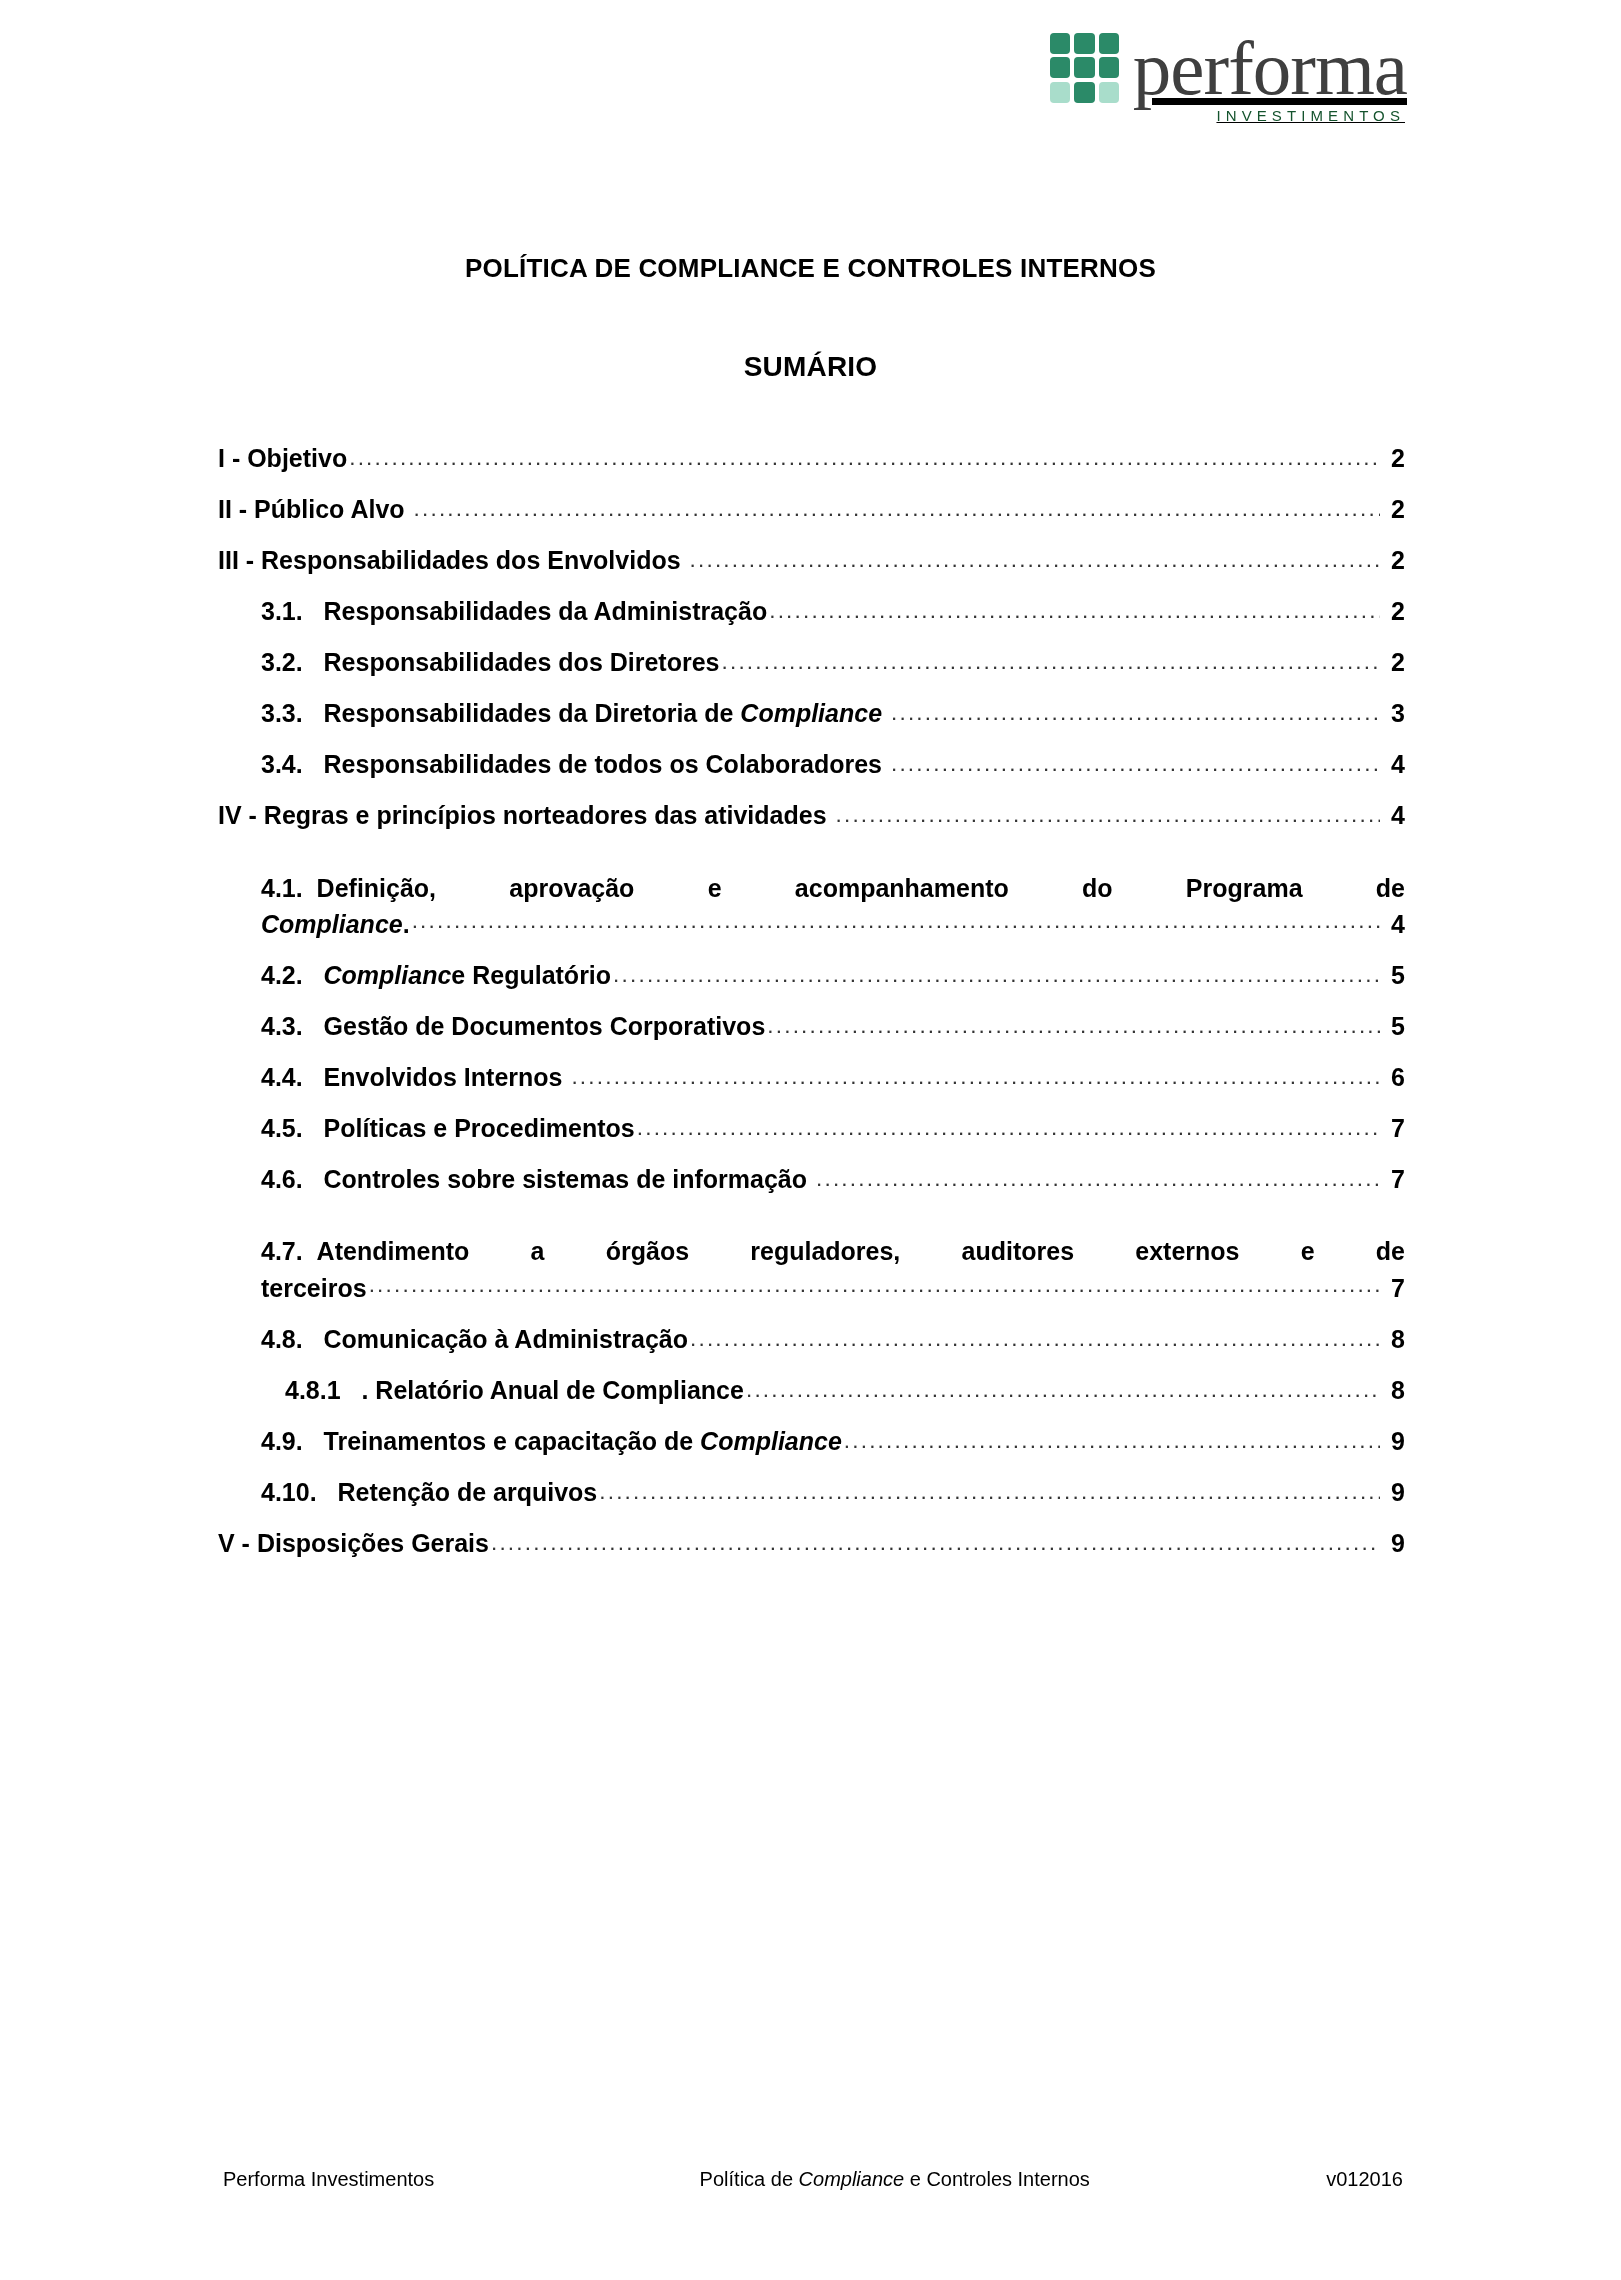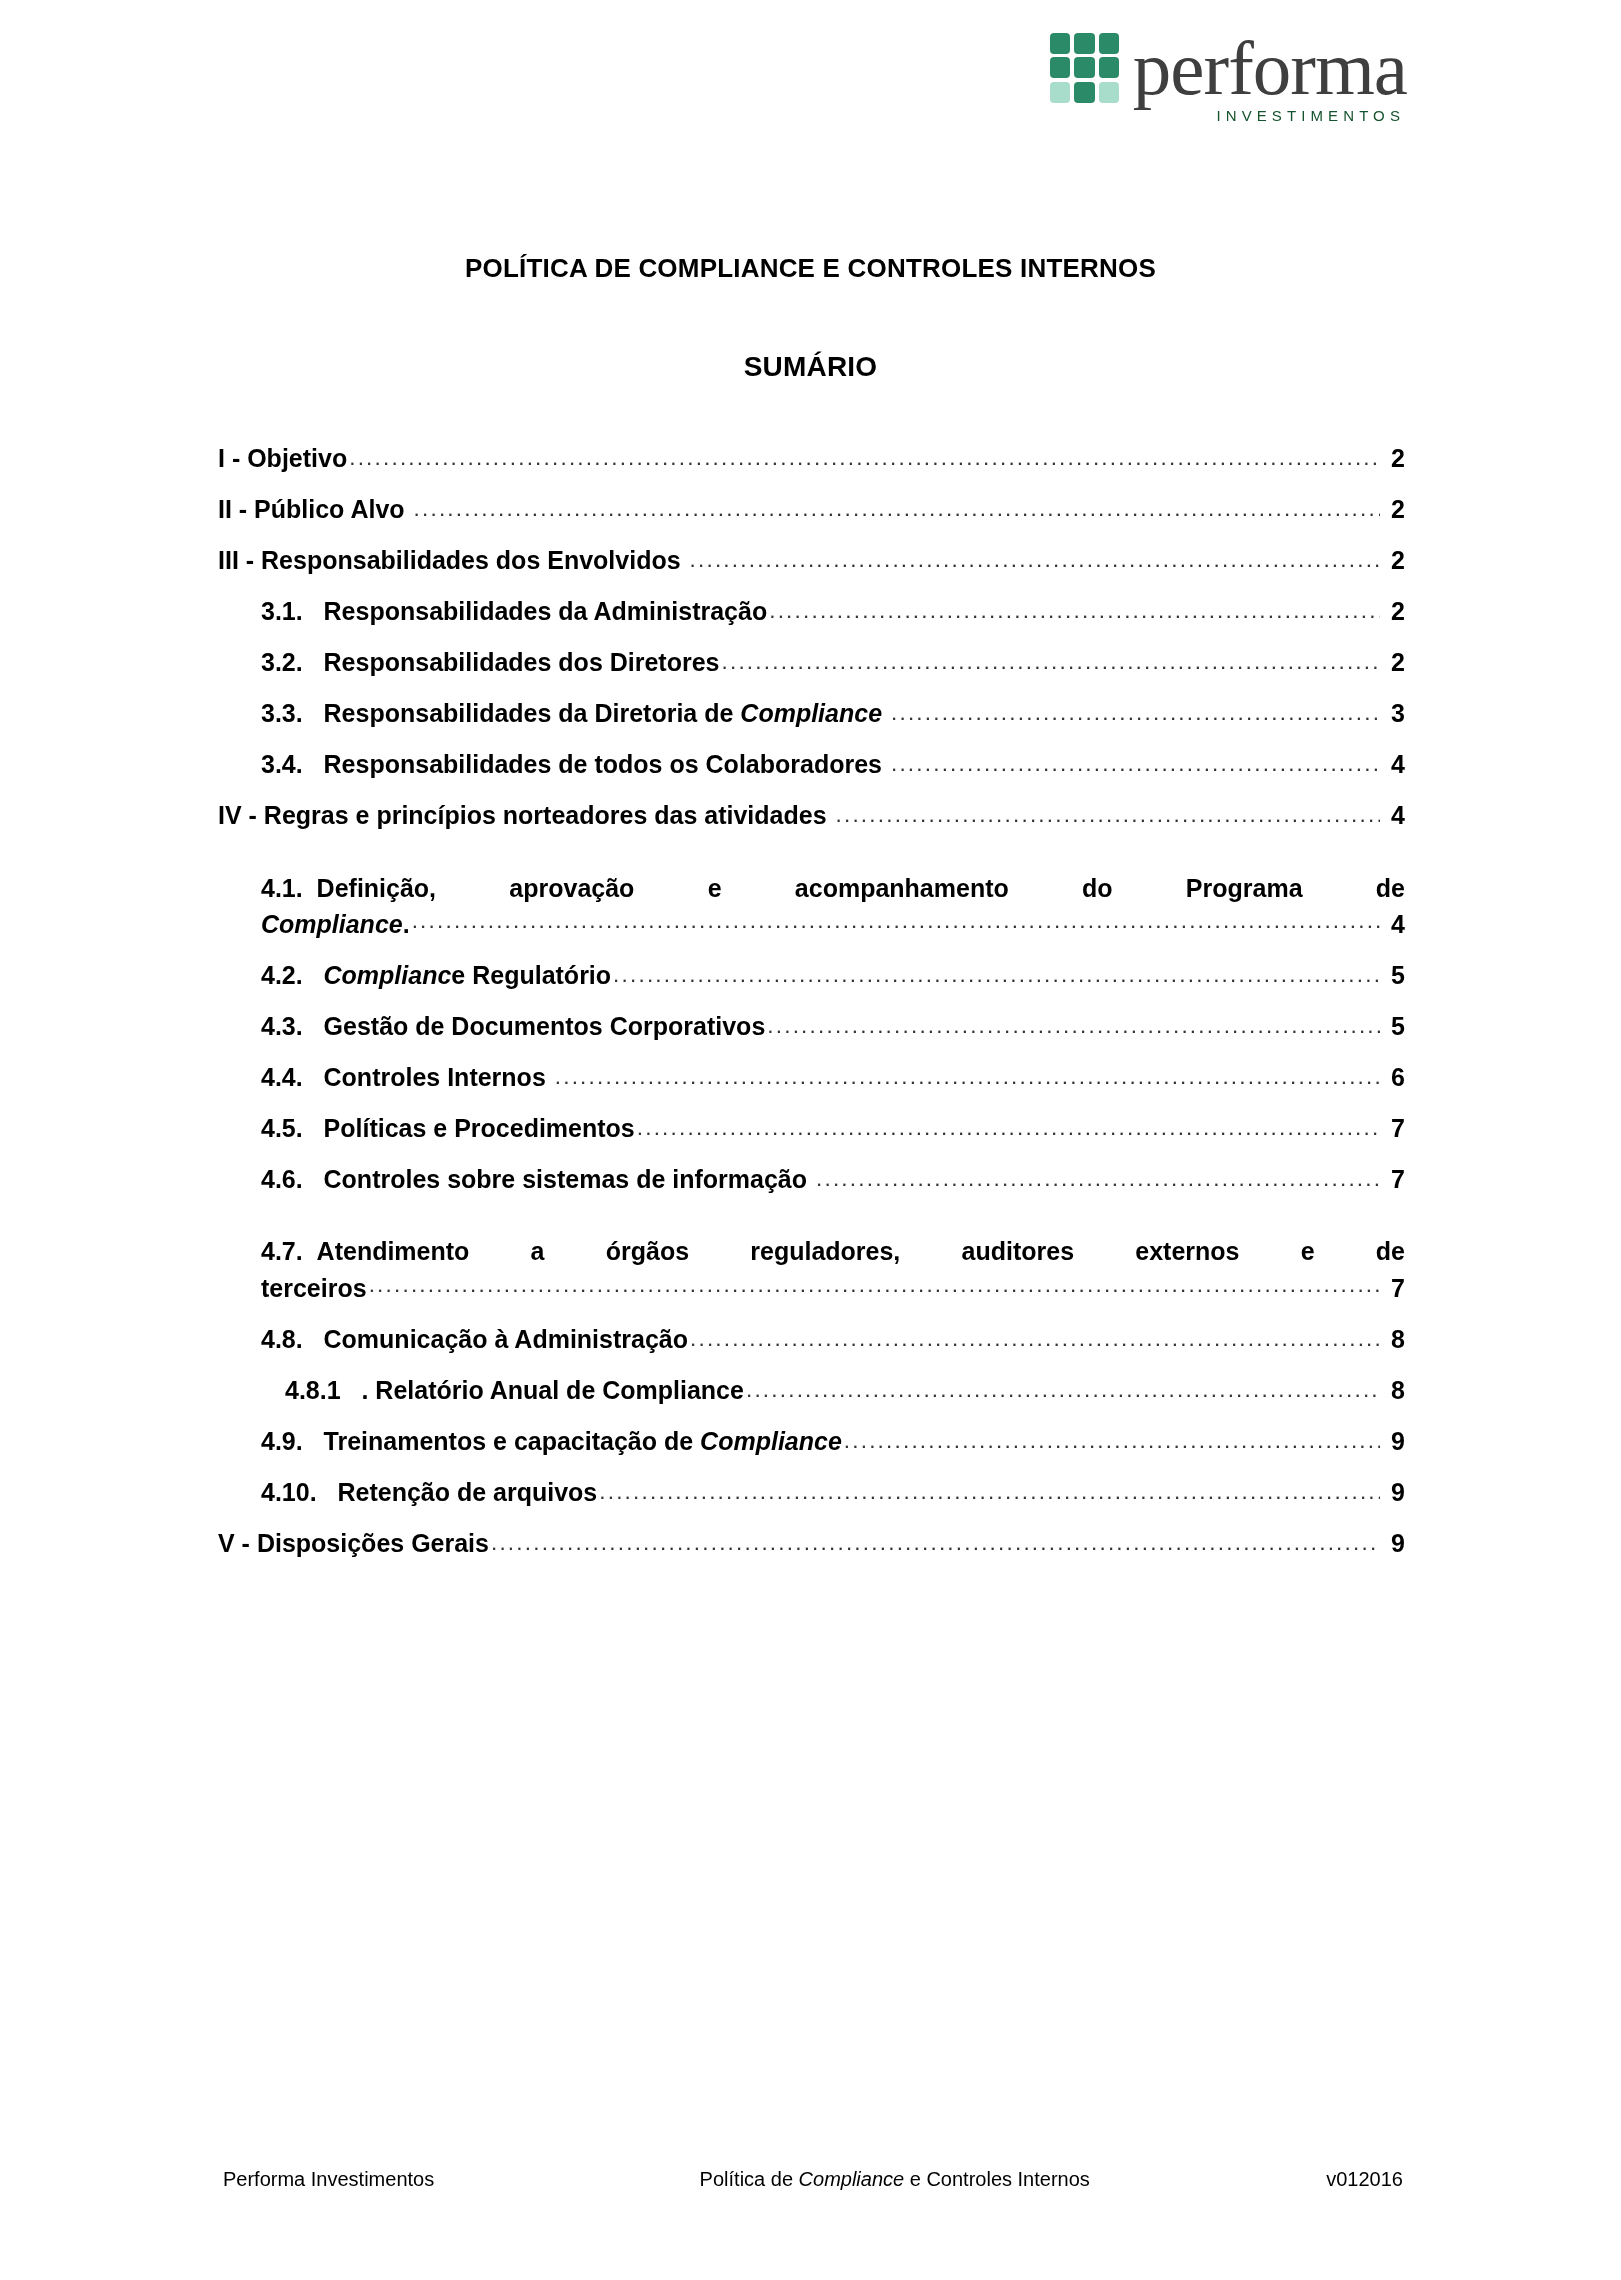--- a/index.html
+++ b/index.html
@@ -26,20 +26,21 @@
   .header {
     position: absolute;
     top: 33px;
     right: 214px;
     display: flex;
     align-items: flex-start;
   }
   .logo-wrap {
     display: flex;
     align-items: flex-end;
+    text-decoration: underline;
   }
   .logo-grid {
     display: grid;
     grid-template-columns: repeat(3, 20.6px);
     grid-template-rows: repeat(3, 20.6px);
     gap: 3.9px;
     margin-right: 13.7px;
     margin-bottom: 21.6px;
   }
   .logo-cell {
@@ -306,21 +307,21 @@
         <div class="row">
           <span class="num">4.3.&nbsp;&nbsp;&nbsp;</span>
           <span class="label"><span>Gestão de Documentos Corporativos</span></span>
           <span class="leader">........................................................................................................................................................................................................</span>
           <span class="pageno">5</span>
         </div>
       </div>
       <div class="toc-entry lvl-2">
         <div class="row">
           <span class="num">4.4.&nbsp;&nbsp;&nbsp;</span>
-          <span class="label"><span>Controles Internos </span></span>
+          <span class="label"><span>Envolvidos Internos </span></span>
           <span class="leader">........................................................................................................................................................................................................</span>
           <span class="pageno">6</span>
         </div>
       </div>
       <div class="toc-entry lvl-2">
         <div class="row">
           <span class="num">4.5.&nbsp;&nbsp;&nbsp;</span>
           <span class="label"><span>Políticas e Procedimentos</span></span>
           <span class="leader">........................................................................................................................................................................................................</span>
           <span class="pageno">7</span>

